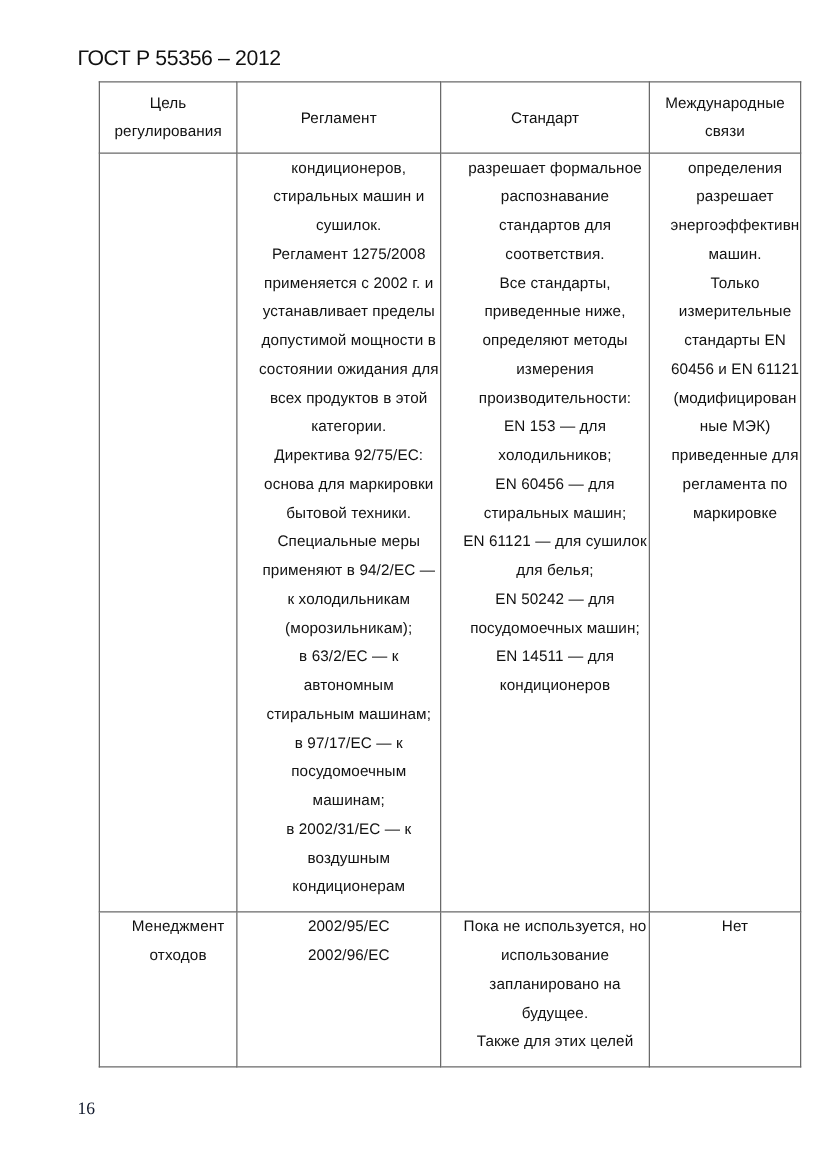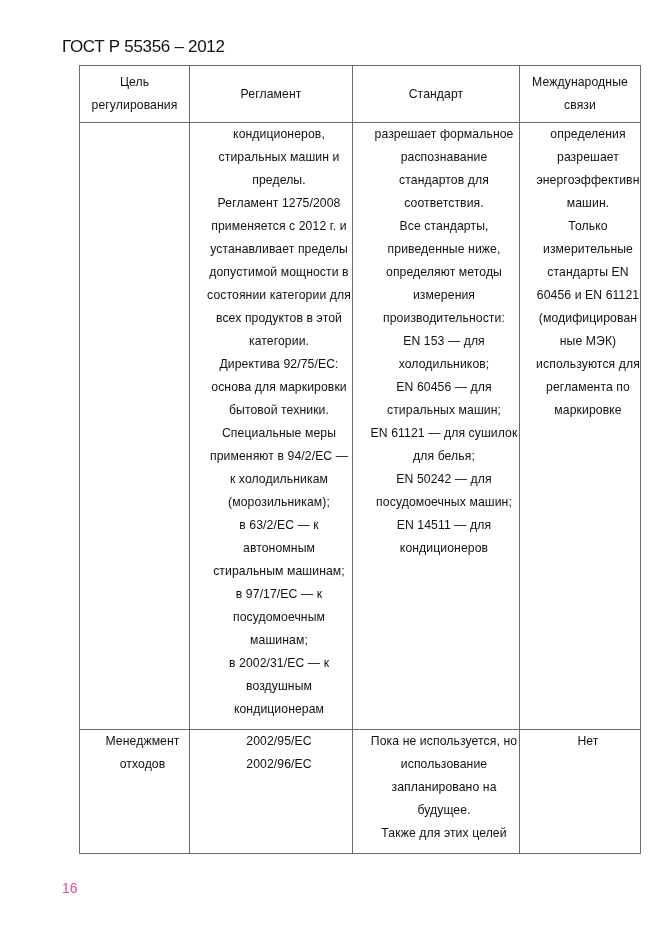--- a/index.html
+++ b/index.html
@@ -7,21 +7,21 @@
       font-family:"Liberation Sans", sans-serif; color:#111; }
     .doc-title { position:absolute; left:62px; top:37px; font-size:17px; letter-spacing:-0.3px; color:#111; }
     table.main { position:absolute; left:79px; top:65px; border-collapse:collapse; table-layout:fixed; width:561px; }
     table.main td, table.main th { border:1px solid #6a6a6a; padding:0 0 0 16px; vertical-align:top;
       font-size:12.2px; line-height:23px; font-weight:normal; color:#111; letter-spacing:0.1px;text-align:center; }
     table.main th { text-align:center; vertical-align:middle; padding:0 3px; height:56px; }
     .cell-line { display:block; white-space:nowrap; }
     .body-row td { padding-top:1px; }
     .row1 td { height:606px; }
     .row2 td { height:123px; padding-top:0;margin-top:44px; }
-    .page-num { position:absolute; left:62px; top:880px; font-family:Liberation Sans, sans-serif; font-size:14px; color:#ec4899; }
+    .page-num { position:absolute; left:62px; top:880px; font-family:Liberation Serif, serif; font-size:14px; color:#0f172a; }
   </style>
 </head>
 <body>
 
 <div class="doc-title">ГОСТ Р 55356 – 2012</div>
 
 <table class="main">
   <colgroup>
     <col style="width:110px">
     <col style="width:163px">
@@ -45,26 +45,26 @@
         <span class="cell-line">связи</span>
       </th>
     </tr>
   </thead>
   <tbody>
     <tr class="body-row row1">
       <td></td>
       <td>
           <span class="cell-line">кондиционеров,</span>
           <span class="cell-line">стиральных машин и</span>
-          <span class="cell-line">пределы.</span>
+          <span class="cell-line">сушилок.</span>
           <span class="cell-line">Регламент 1275/2008</span>
-          <span class="cell-line">применяется с 2012 г. и</span>
+          <span class="cell-line">применяется с 2002 г. и</span>
           <span class="cell-line">устанавливает пределы</span>
           <span class="cell-line">допустимой мощности в</span>
-          <span class="cell-line">состоянии категории для</span>
+          <span class="cell-line">состоянии ожидания для</span>
           <span class="cell-line">всех продуктов в этой</span>
           <span class="cell-line">категории.</span>
           <span class="cell-line">Директива 92/75/ЕС:</span>
           <span class="cell-line">основа для маркировки</span>
           <span class="cell-line">бытовой техники.</span>
           <span class="cell-line">Специальные меры</span>
           <span class="cell-line">применяют в 94/2/ЕС —</span>
           <span class="cell-line">к холодильникам</span>
           <span class="cell-line">(морозильникам);</span>
           <span class="cell-line">в 63/2/ЕС — к</span>
@@ -102,21 +102,21 @@
           <span class="cell-line">определения</span>
           <span class="cell-line">разрешает</span>
           <span class="cell-line">энергоэффективн</span>
           <span class="cell-line">машин.</span>
           <span class="cell-line">Только</span>
           <span class="cell-line">измерительные</span>
           <span class="cell-line">стандарты EN</span>
           <span class="cell-line">60456 и EN 61121</span>
           <span class="cell-line">(модифицирован</span>
           <span class="cell-line">ные МЭК)</span>
-          <span class="cell-line">используются для</span>
+          <span class="cell-line">приведенные для</span>
           <span class="cell-line">регламента по</span>
           <span class="cell-line">маркировке</span>
         </td>
     </tr>
     <tr class="body-row row2">
       <td>
           <span class="cell-line">Менеджмент</span>
           <span class="cell-line">отходов</span>
         </td>
       <td>

